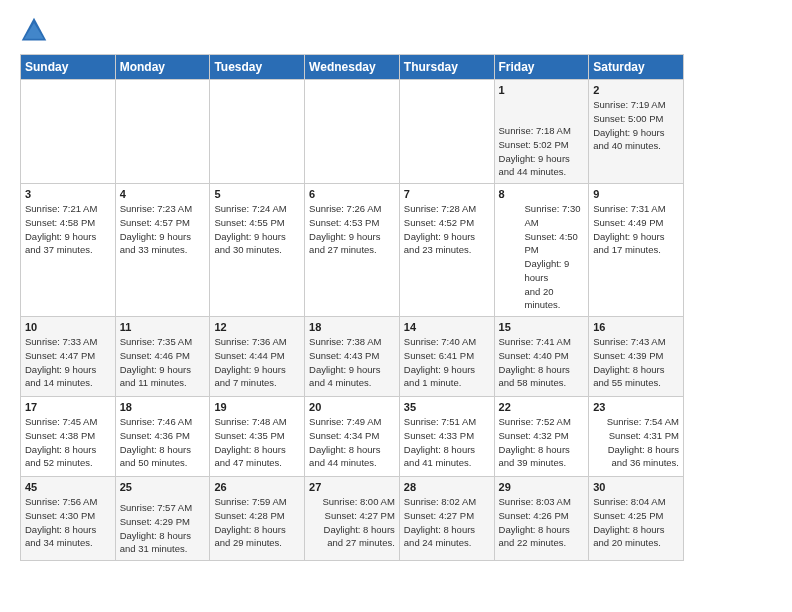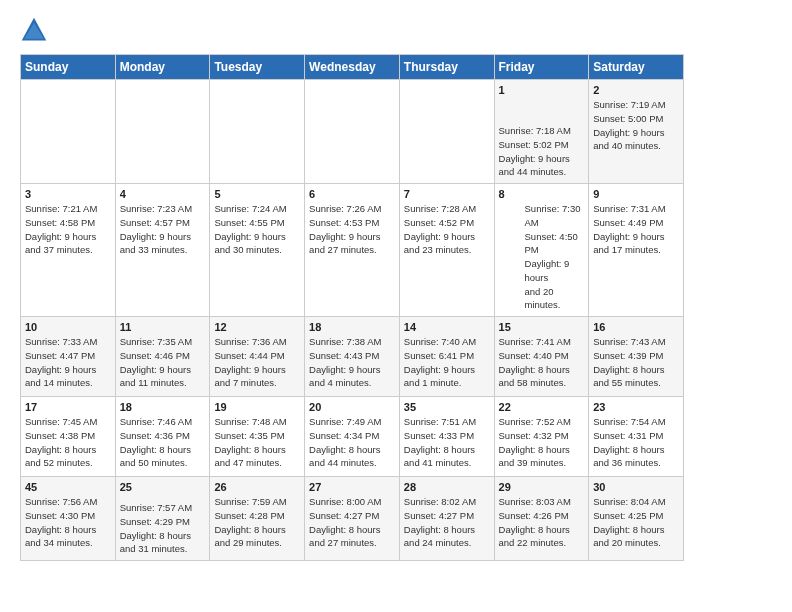--- a/index.html
+++ b/index.html
@@ -284,21 +284,21 @@
           </td>
           <td>
             <span class="day-number">22</span>
             <div class="day-info" style="white-space: pre-line;">Sunrise: 7:52 AM
 Sunset: 4:32 PM
 Daylight: 8 hours
 and 39 minutes.</div>
           </td>
           <td>
             <span class="day-number">23</span>
-            <div class="day-info" style="white-space: pre-line;">Sunrise: 7:54 AM
+            <div class="day-info" style="white-space: pre-line; text-align: right;">Sunrise: 7:54 AM
 Sunset: 4:31 PM
 Daylight: 8 hours
 and 36 minutes.</div>
           </td>
         </tr>
         <tr>
           <td>
             <span class="day-number">45</span>
             <div class="day-info" style="white-space: pre-line;">Sunrise: 7:56 AM
 Sunset: 4:30 PM
@@ -314,21 +314,21 @@
           </td>
           <td>
             <span class="day-number">26</span>
             <div class="day-info" style="white-space: pre-line;">Sunrise: 7:59 AM
 Sunset: 4:28 PM
 Daylight: 8 hours
 and 29 minutes.</div>
           </td>
           <td>
             <span class="day-number">27</span>
-            <div class="day-info" style="white-space: pre-line;">Sunrise: 8:00 AM
+            <div class="day-info" style="white-space: pre-line; text-align: right;">Sunrise: 8:00 AM
 Sunset: 4:27 PM
 Daylight: 8 hours
 and 27 minutes.</div>
           </td>
           <td>
             <span class="day-number">28</span>
             <div class="day-info" style="white-space: pre-line;">Sunrise: 8:02 AM
 Sunset: 4:27 PM
 Daylight: 8 hours
 and 24 minutes.</div>

